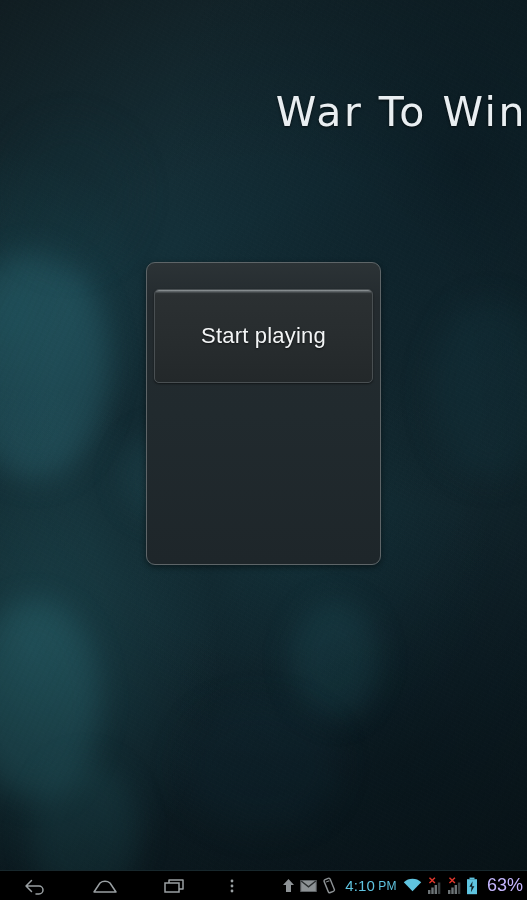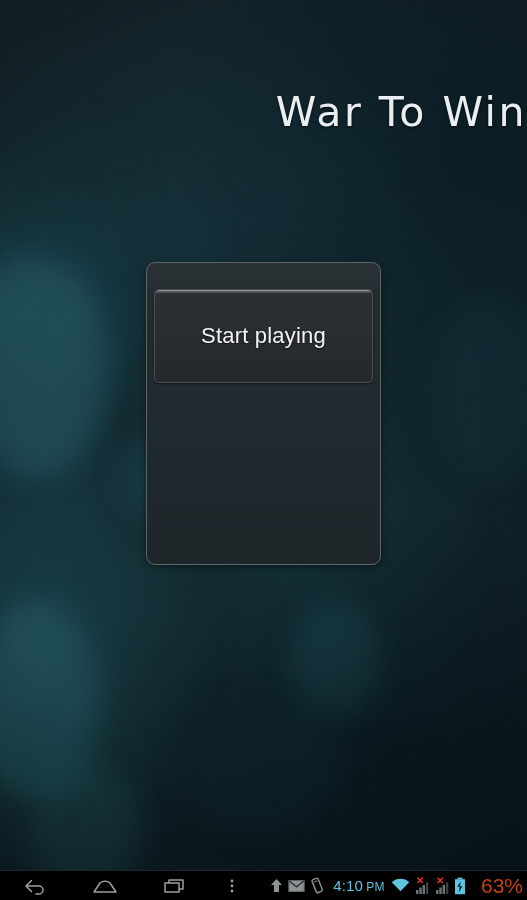--- a/index.html
+++ b/index.html
@@ -178,33 +178,33 @@
     display: flex;
     align-items: center;
     justify-content: center;
   }
   .clock {
     color: #5fc4e0;
     font-family: "Liberation Sans", sans-serif;
     font-size: 15px;
     letter-spacing: 0.2px;
     display: flex;
-    align-items: flex-end;
+    align-items: center;
     gap: 3px;
     margin: 0 2px 0 4px;
   }
   .clock .ampm {
     font-size: 12px;
     letter-spacing: 0.4px;
   }
   .batt-pct {
-    color: #c2410c;
-    font-family: "Liberation Sans", sans-serif;
-    font-size: 21px;
-    margin-left: 11px;
+    color: #c4b5fd;
+    font-family: "Liberation Sans", sans-serif;
+    font-size: 18px;
+    margin-left: 5px;
   }
   .sig-wrap { position: relative; width: 16px; height: 18px; }
   .sig-x {
     position: absolute;
     top: -1px; left: 2px;
     color: #e1372c;
     font-size: 10px;
     font-weight: bold;
     line-height: 10px;
     font-family: "Liberation Sans", sans-serif;

